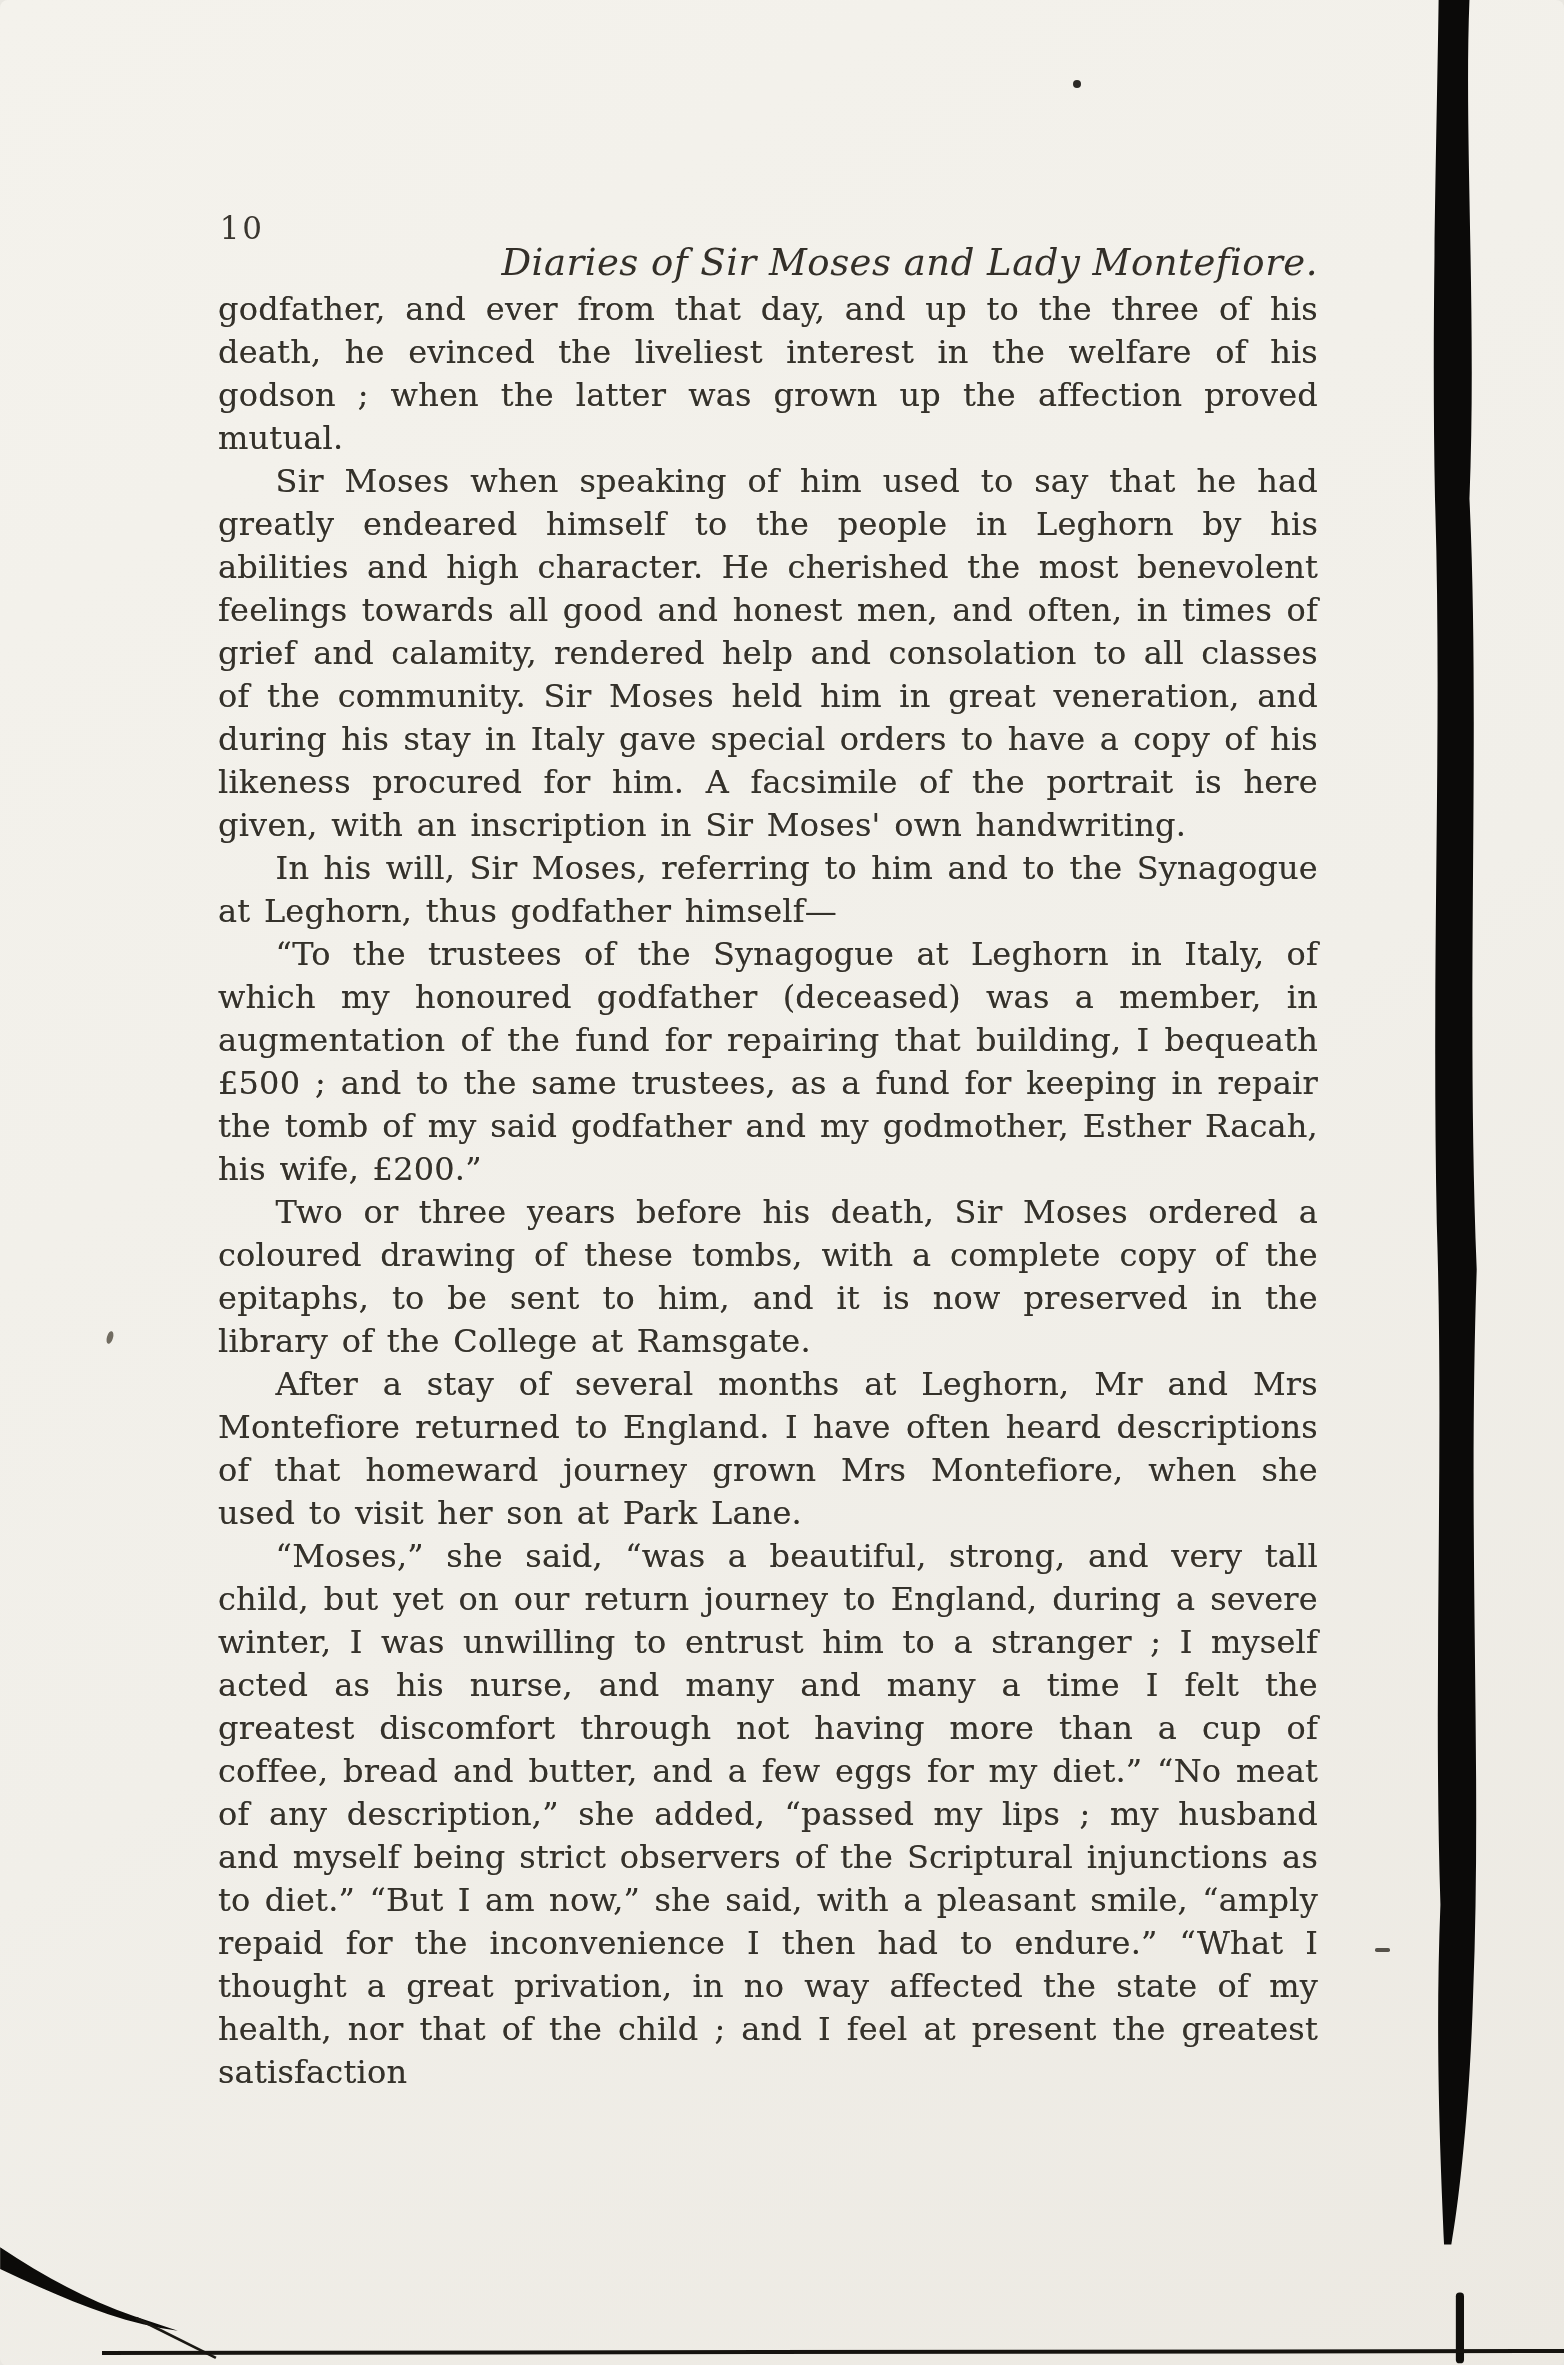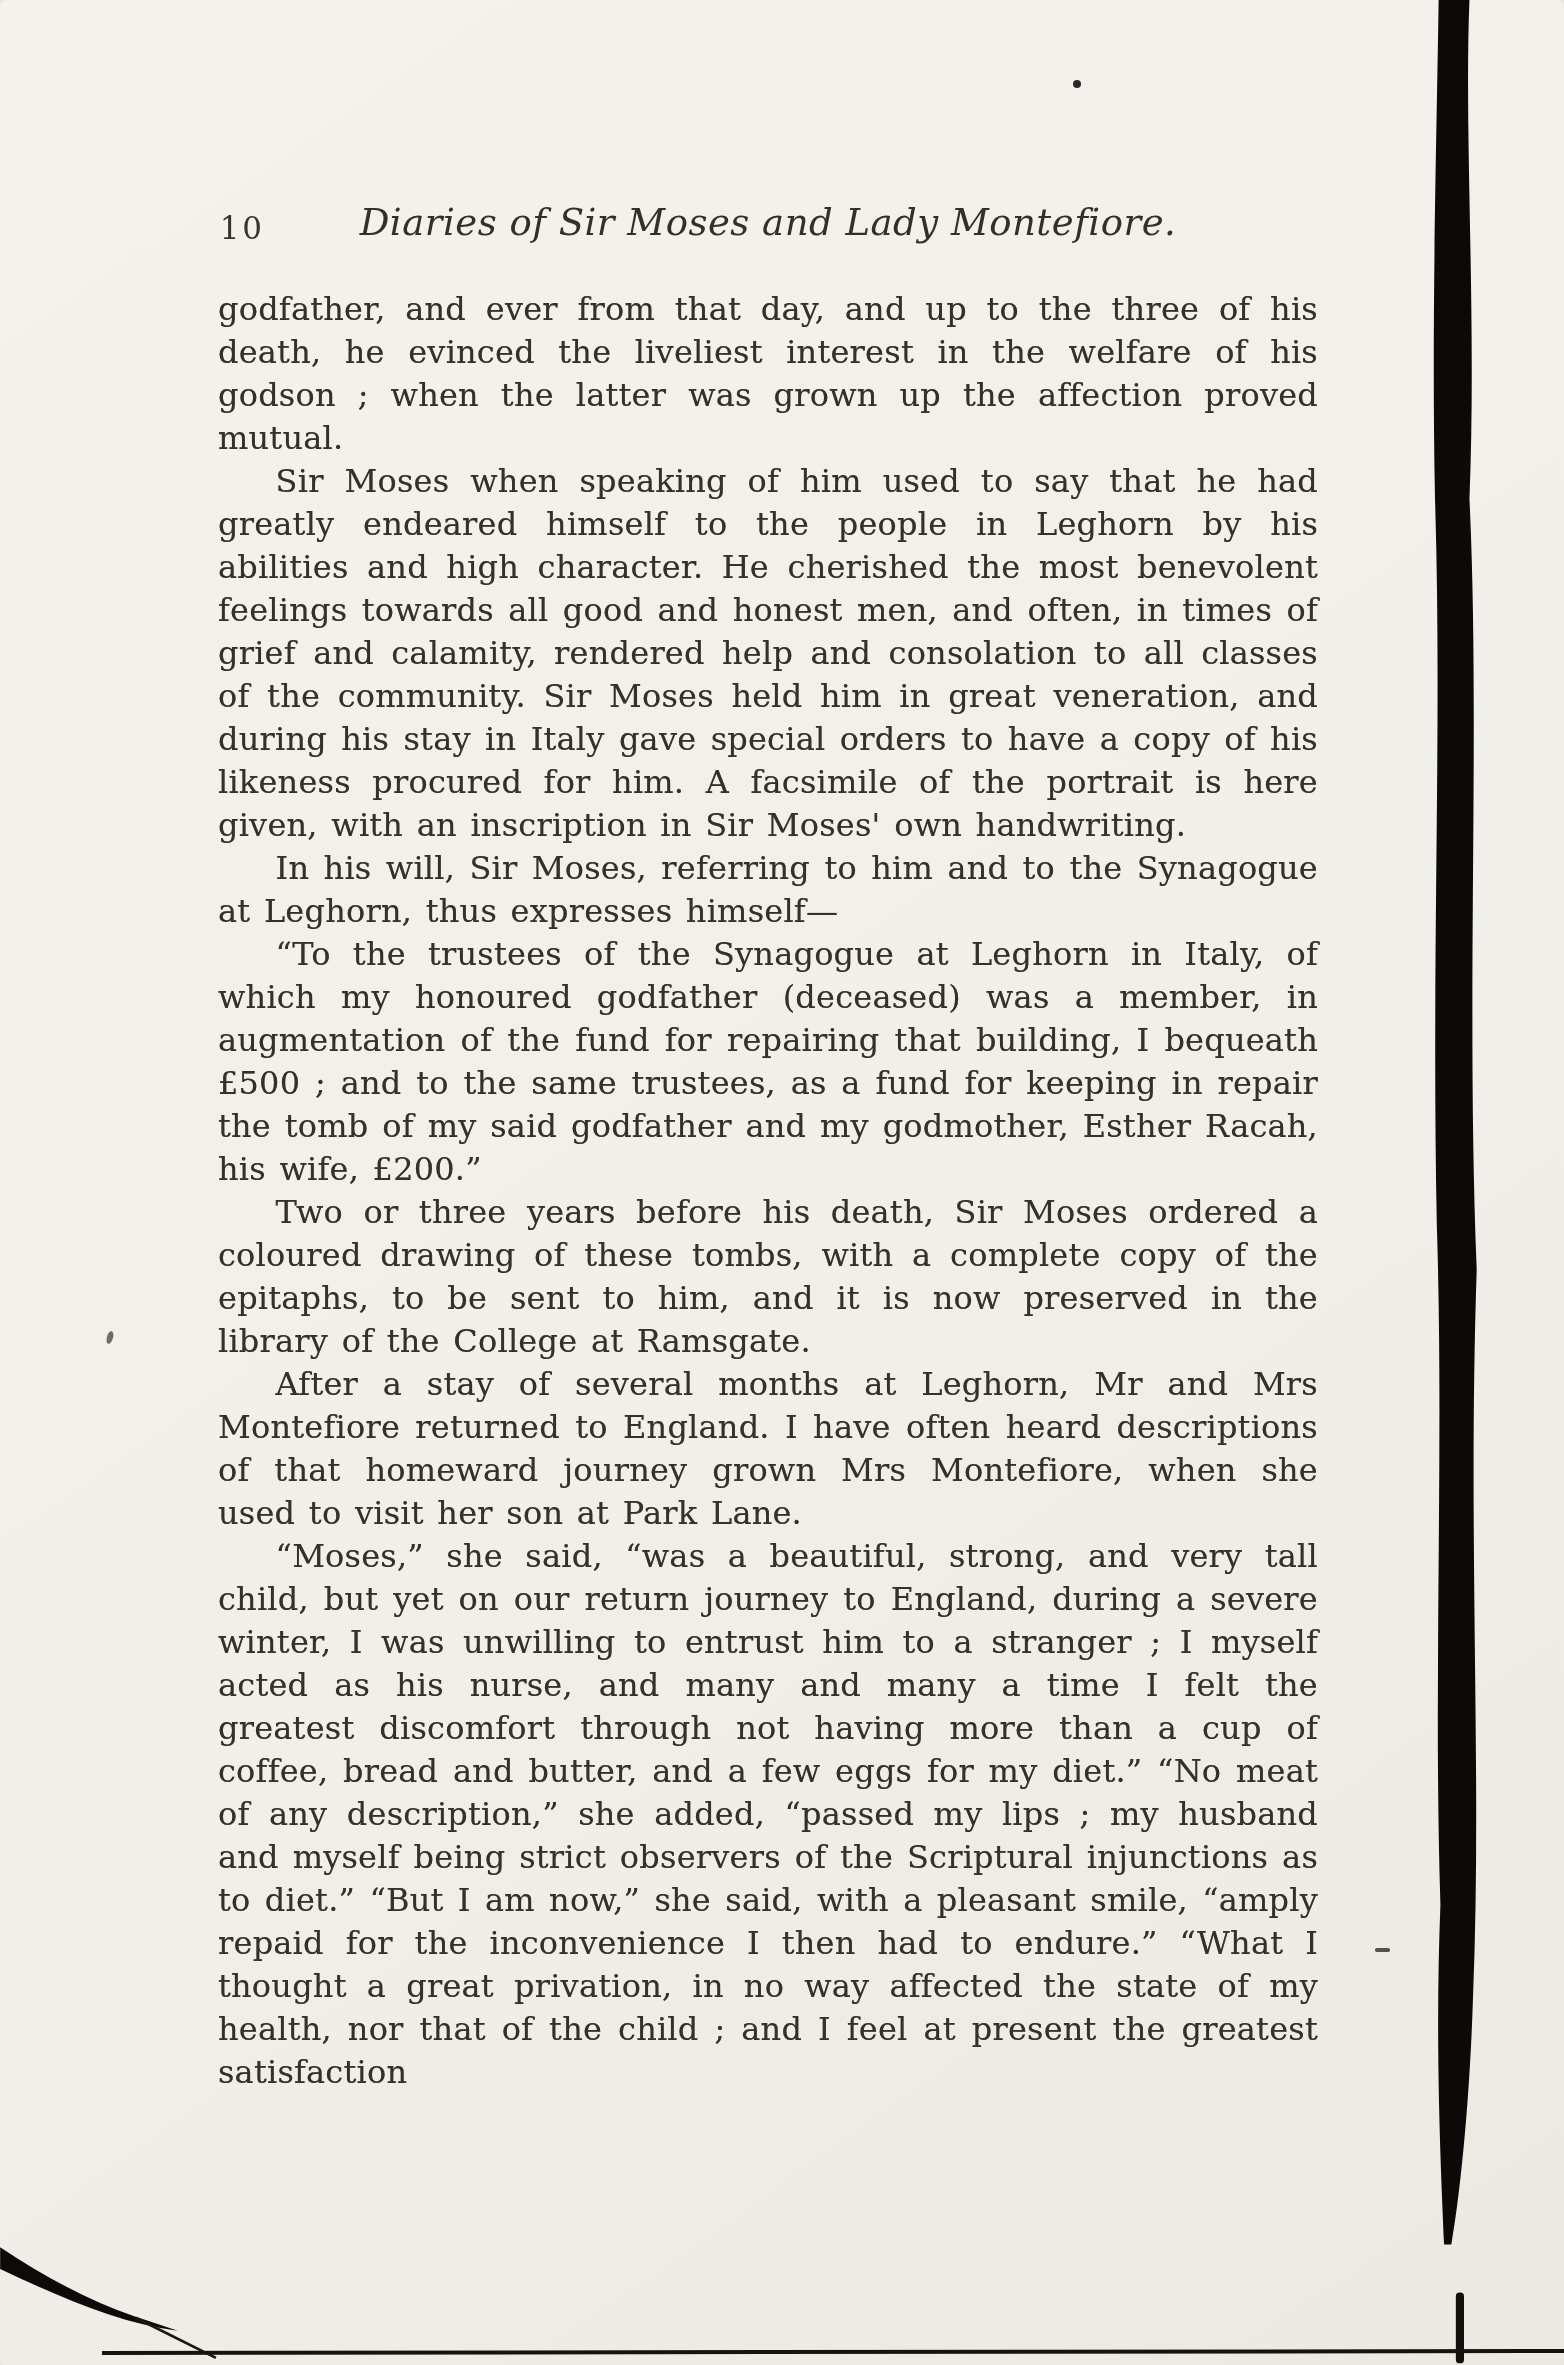--- a/index.html
+++ b/index.html
@@ -29,25 +29,26 @@
   .page-number {
     position: absolute;
     left: 1.8px;
     top: 9px;
     font-size: 31px;
     letter-spacing: 2.7px;
     color: #3a362f;
   }
   .head-title {
     display: block;
-    text-align: center;
+    text-align: right;
     font-style: italic;
     font-size: 37px;
     letter-spacing: 0.5px;
     color: #332f29;
+    margin-top: 40px;
   }
 
   
   .text-block {
     position: absolute;
     top: 288px;
     left: 218px;
     width: 1100px;
     font-size: 32px;
     line-height: 43px;
@@ -123,21 +124,21 @@
 <div class="scan-page">
 
   <header class="running-head">
     <span class="page-number">10</span>
     <span class="head-title">Diaries of Sir Moses and Lady Montefiore.</span>
   </header>
 
   <main class="text-block">
     <p class="no-indent">godfather, and ever from that day, and up to the three of his death, he evinced the liveliest interest in the welfare of his godson ; when the latter was grown up the affection proved mutual.</p>
     <p>Sir Moses when speaking of him used to say that he had greatly endeared himself to the people in Leghorn by his abilities and high character.  He cherished the most benevolent feelings towards all good and honest men, and often, in times of grief and calamity, rendered help and consolation to all classes of the community.  Sir Moses held him in great veneration, and during his stay in Italy gave special orders to have a copy of his likeness procured for him.  A facsimile of the portrait is here given, with an inscription in Sir Moses' own handwriting.</p>
-    <p>In his will, Sir Moses, referring to him and to the Synagogue at Leghorn, thus expresses himself—</p>
+    <p>In his will, Sir Moses, referring to him and to the Synagogue at Leghorn, thus godfather himself—</p>
     <p>“To the trustees of the Synagogue at Leghorn in Italy, of which my honoured godfather (deceased) was a member, in augmentation of the fund for repairing that building, I bequeath £500 ; and to the same trustees, as a fund for keeping in repair the tomb of my said godfather and my godmother, Esther Racah, his wife, £200.”</p>
     <p>Two or three years before his death, Sir Moses ordered a coloured drawing of these tombs, with a complete copy of the epitaphs, to be sent to him, and it is now preserved in the library of the College at Ramsgate.</p>
     <p>After a stay of several months at Leghorn, Mr and Mrs Montefiore returned to England.  I have often heard descriptions of that homeward journey grown Mrs Montefiore, when she used to visit her son at Park Lane.</p>
     <p>“Moses,” she said, “was a beautiful, strong, and very tall child, but yet on our return journey to England, during a severe winter, I was unwilling to entrust him to a stranger ; I myself acted as his nurse, and many and many a time I felt the greatest discomfort through not having more than a cup of coffee, bread and butter, and a few eggs for my diet.”  “No meat of any description,” she added, “passed my lips ; my husband and myself being strict observers of the Scriptural injunctions as to diet.”  “But I am now,” she said, with a pleasant smile, “amply repaid for the inconvenience I then had to endure.”  “What I thought a great privation, in no way affected the state of my health, nor that of the child ; and I feel at present the greatest satisfaction</p>
   </main>
 
   <svg id="binding-band" class="artifact" viewBox="0 0 100 2609" xmlns="http://www.w3.org/2000/svg" aria-hidden="true">
     <path fill="#0b0a09" d="M38,0 L72,0
          C66,150 80,350 72,550
          C84,800 68,1100 80,1400

